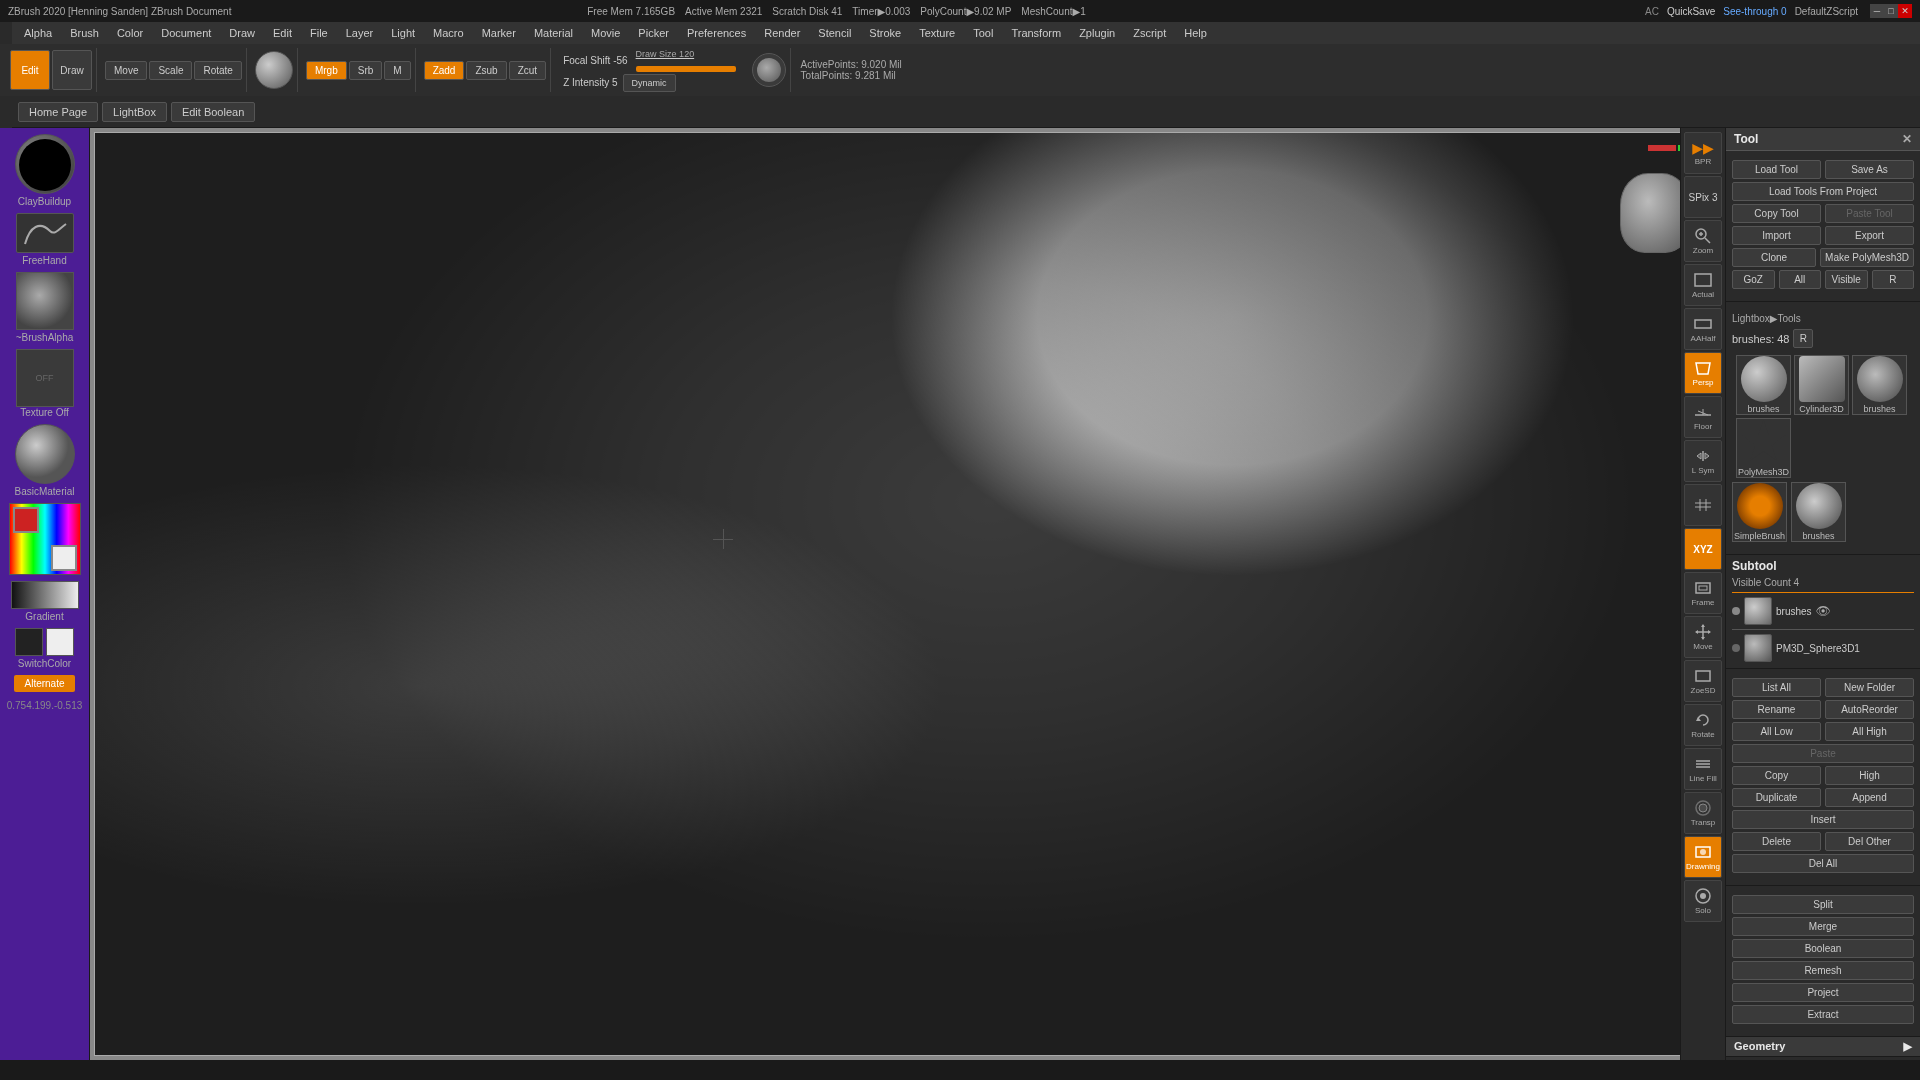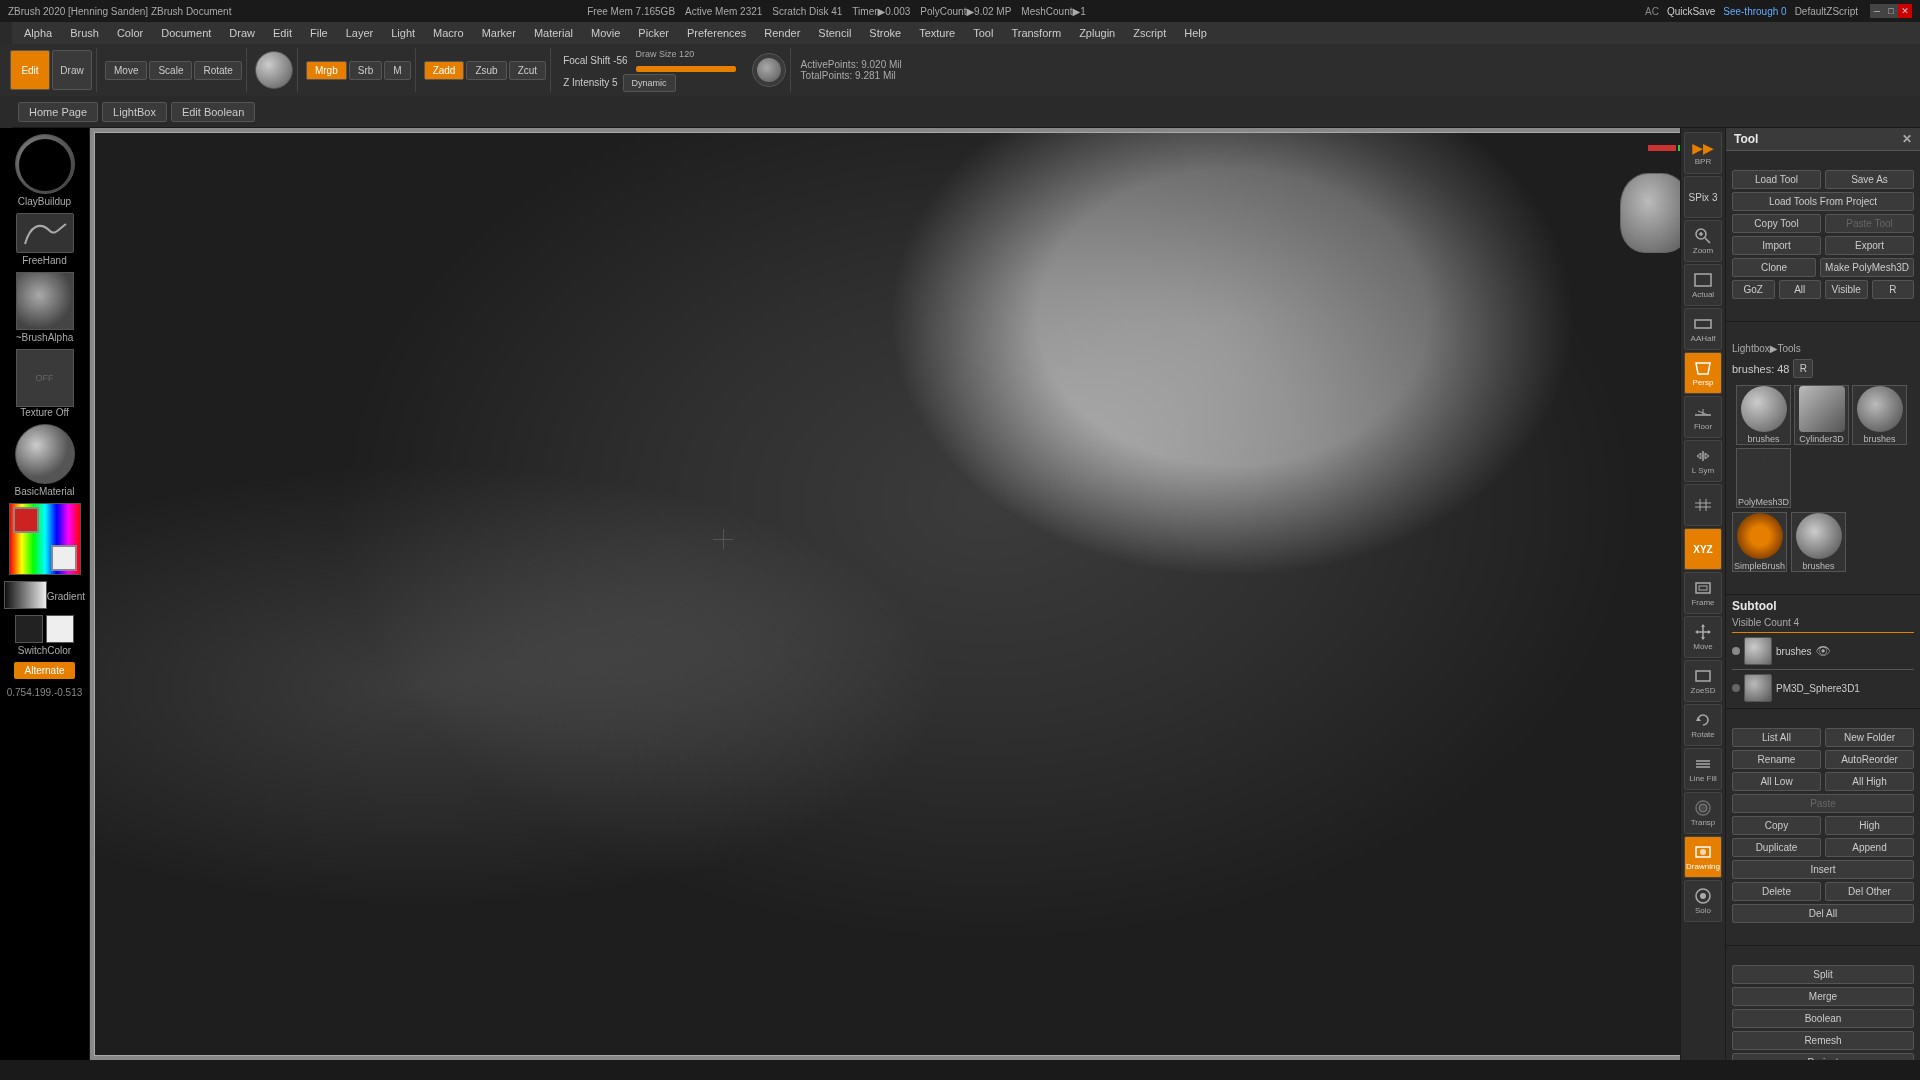--- a/index.html
+++ b/index.html
@@ -100,21 +100,21 @@
       color: #ccc;
       font-size: 11px;
       cursor: pointer;
       border-radius: 2px;
     }
 
     
     #leftpanel {
       width: 90px;
       height: calc(100% - 128px);
-      background: #000000;
+      background: #4c1d95;
       position: absolute;
       top: 128px;
       left: 0;
       z-index: 97;
       display: flex;
       flex-direction: column;
       align-items: center;
       padding: 6px 4px;
       gap: 6px;
       border-right: 1px solid #1a1a1a;
@@ -273,21 +273,21 @@
       padding: 4px 8px;
       font-size: 12px;
       font-weight: bold;
       border-bottom: 1px solid #555;
       display: flex;
       justify-content: space-between;
       align-items: center;
     }
 
     .tool-section {
-      padding: 19px 6px;
+      padding: 9px 6px;
       border-bottom: 1px solid #1a1a1a;
     }
 
     .tool-row {
       display: flex;
       gap: 4px;
       margin-bottom: 3px;
       align-items: center;
     }
 
@@ -558,21 +558,21 @@
 
   <div class="tb-group">
     <button class="tb-btn orange">Zadd</button>
     <button class="tb-btn">Zsub</button>
     <button class="tb-btn">Zcut</button>
   </div>
 
   <div class="focal-area">
     <div style="display:flex;gap:8px;align-items:center;">
       <span>Focal Shift -56</span>
-      <div style="display:flex;flex-direction:column;gap:7px;">
+      <div style="display:flex;flex-direction:column;gap:7px;text-decoration:underline;">
         <span style="font-size:9px;color:#aaa;">Draw Size 120</span>
         <div style="height:6px;background:#e67e00;width:100px;border-radius:2px;"></div>
       </div>
     </div>
     <div style="display:flex;gap:5px;align-items:center;">
       <span>Z Intensity 5</span>
       <button class="tb-btn" style="font-size:9px;">Dynamic</button>
     </div>
   </div>
 
@@ -630,21 +630,21 @@
     <div class="material-preview"></div>
     <div class="brush-label">BasicMaterial</div>
   </div>
 
   <div style="position:relative;width:72px;height:72px;cursor:pointer;">
     <div style="position:absolute;width:100%;height:100%;background:linear-gradient(to right,#f00,#ff0,#0f0,#0ff,#00f,#f0f,#f00);border:1px solid #555;"></div>
     <div style="position:absolute;top:4px;left:4px;width:26px;height:26px;background:#cc2222;border:2px solid #888;"></div>
     <div style="position:absolute;bottom:4px;right:4px;width:26px;height:26px;background:#eee;border:2px solid #888;"></div>
   </div>
 
-  <div style="display:flex;flex-direction:row;align-items:center;width:100%;">
+  <div style="display:flex;flex-direction:column;align-items:center;width:100%;">
     <div class="gradient-preview" style="width:68px;"></div>
     <div class="brush-label">Gradient</div>
   </div>
 
   <div style="display:flex;flex-direction:column;align-items:center;">
     <div style="display:flex;gap:3px;">
       <div style="width:28px;height:28px;background:#222;border:1px solid #555;cursor:pointer;"></div>
       <div style="width:28px;height:28px;background:#eee;border:1px solid #555;cursor:pointer;"></div>
     </div>
     <div class="brush-label">SwitchColor</div>

